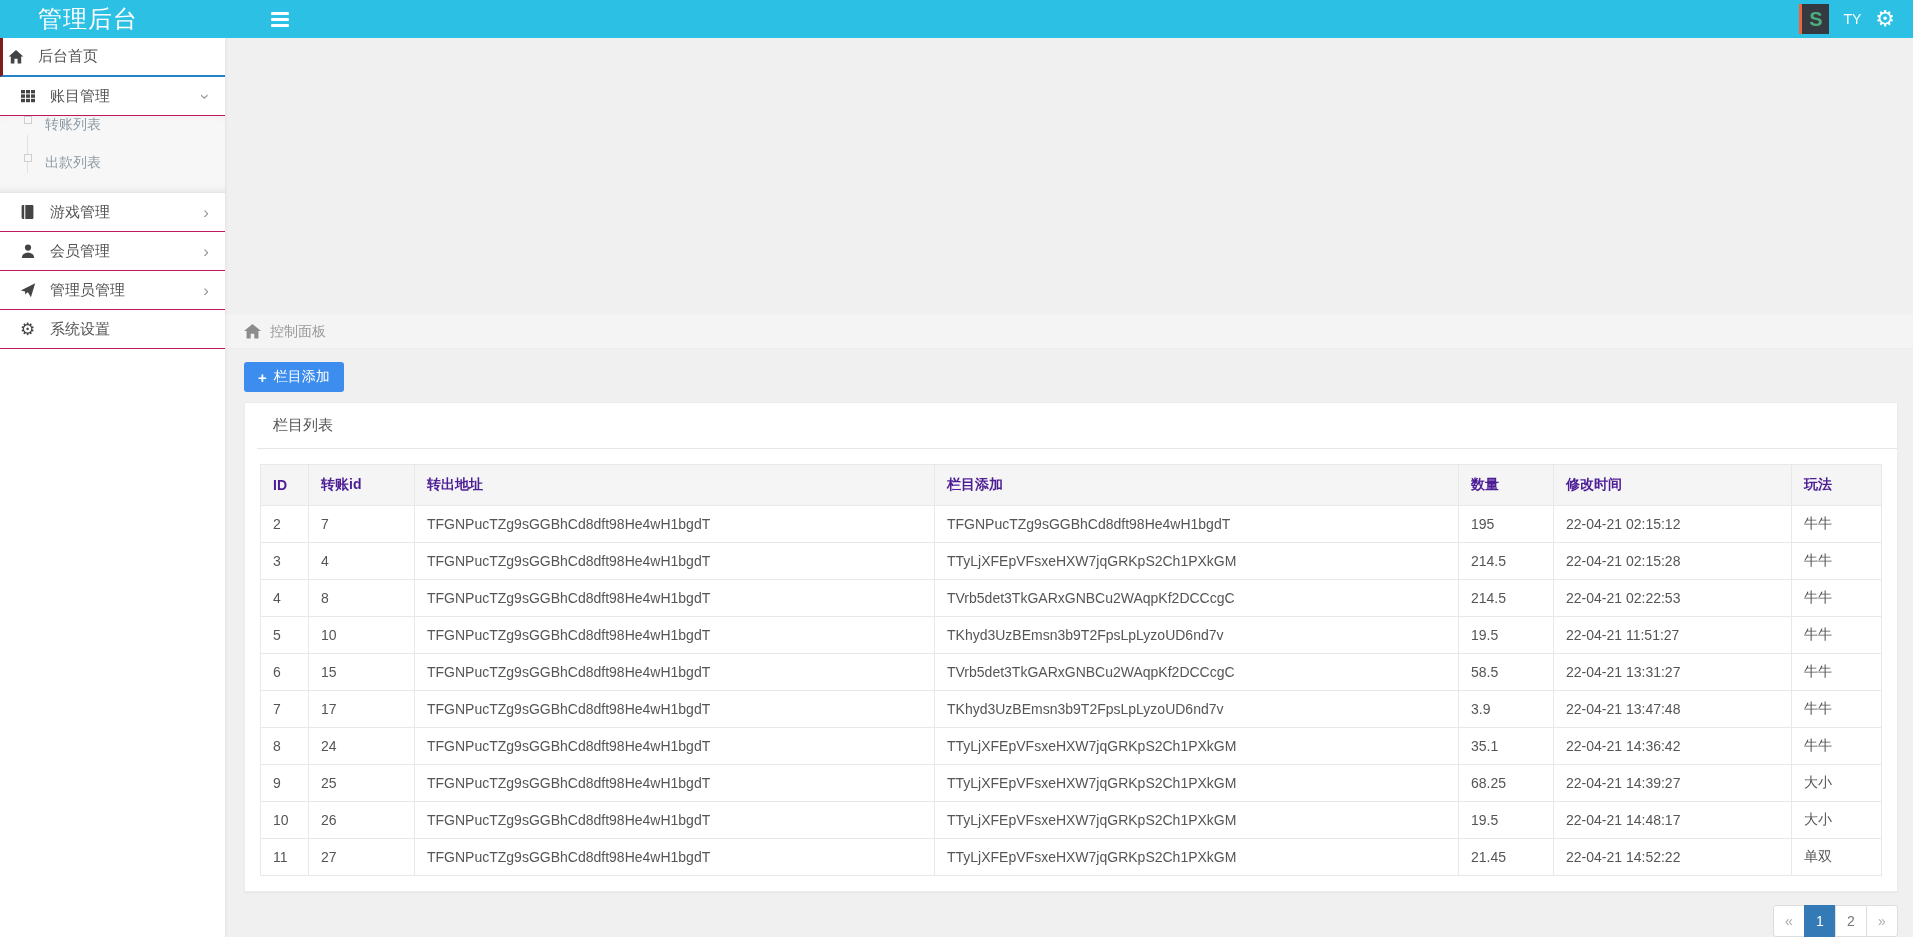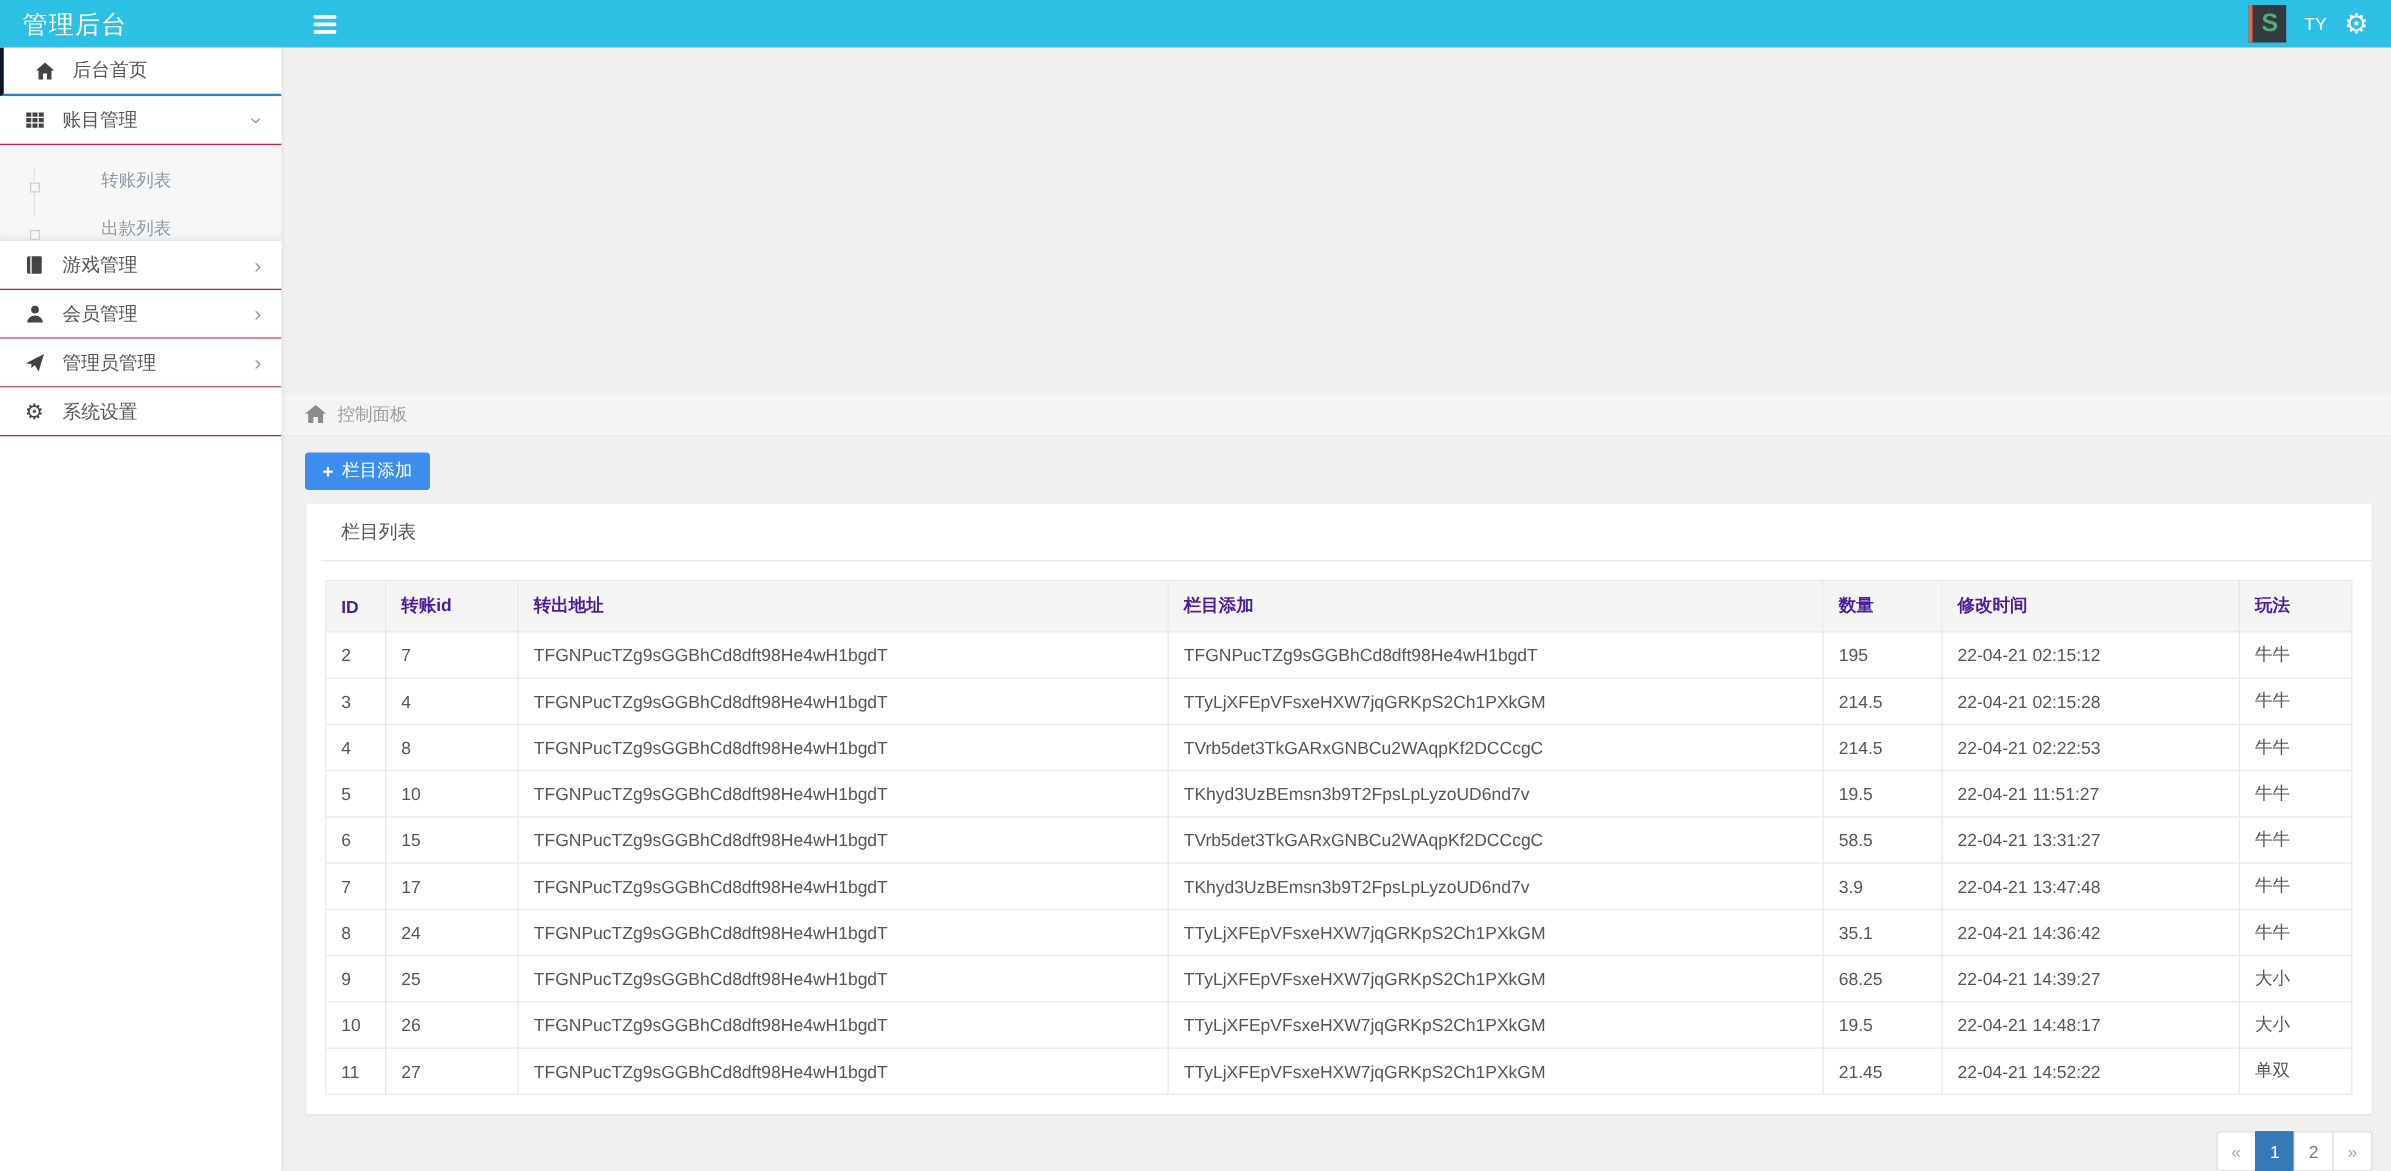--- a/index.html
+++ b/index.html
@@ -8,21 +8,21 @@
     font-family:"Liberation Sans","DejaVu Sans",sans-serif;
     background:#f0f0f0;color:#555;font-size:14px;
     -webkit-font-smoothing:antialiased;
   }
   
   .topbar{
     height:38px;background:#2cc1e4;display:flex;align-items:center;
     color:#fff;position:relative;z-index:30;
   }
   .topbar .brand{width:225px;flex:0 0 225px;padding-left:18px;box-sizing:border-box;
-    font-size:20px;letter-spacing:1px;}
+    font-size:24px;letter-spacing:1px;margin-left:20px;}
   .hamburger{margin-left:26px;cursor:pointer;display:flex;flex-direction:column;gap:3px;}
   .hamburger span{display:block;width:18px;height:3px;background:#fff;border-radius:1px;}
   .topbar .spacer{flex:1;}
   .tb-right{display:flex;align-items:center;gap:14px;padding-right:18px;}
   .avatar{
     width:30px;height:30px;background:#343a40;border-left:3px solid #f4623a;
     display:flex;align-items:center;justify-content:center;
     color:#4cae7f;font-size:20px;font-weight:bold;box-sizing:border-box;
   }
   .tb-user{font-size:14px;color:#fff;}
@@ -36,31 +36,31 @@
   .side-item{
     height:39px;display:flex;align-items:center;padding:0 16px 0 19px;
     border-bottom:1px solid #be185d;color:#555;font-size:15px;cursor:pointer;
     box-sizing:border-box;background:#fff;position:relative;
   }
   .side-item .s-icon{width:17px;height:17px;margin-right:14px;color:#444;flex:0 0 17px;display:flex;align-items:center;justify-content:center;}
   .side-item .s-icon svg{width:16px;height:16px;fill:currentColor;}
   .side-item .lbl{flex:1;}
   .chev{color:#9a9a9a;font-size:17px;line-height:1;}
   .chev.down{display:inline-block;transform:rotate(90deg);}
-  .side-item.active{border-left:3px solid #0f172a;padding-left:24px;border-bottom:2px solid #2383c4;}
+  .side-item.active{border-left:3px solid #7f1d1d;padding-left:4px;border-bottom:2px solid #2383c4;}
   .submenu{
     background:#f7f7f7;position:relative;
     box-shadow:inset 0 -7px 9px -7px rgba(0,0,0,.10), inset 0 7px 9px -7px rgba(0,0,0,.05);
     border-bottom:1px solid #e6e6e6;
   }
   .submenu::before{
     content:"";position:absolute;left:27px;top:19px;bottom:19px;width:1px;background:#e2e2e2;
   }
   .sub-item{
-    height:38px;display:flex;align-items:flex-end;color:#8d9aa5;font-size:14px;cursor:pointer;gap:36px;
+    height:38px;display:flex;align-items:flex-start;color:#8d9aa5;font-size:14px;cursor:pointer;
   }
   .sub-item .bullet{
     width:6px;height:6px;border:1px solid #cfcfcf;background:#f7f7f7;
     margin:0 13px 0 24px;flex:0 0 6px;position:relative;z-index:2;
   }
   .gear-glyph{font-size:17px;line-height:1;}
   
   .main{flex:1;display:flex;flex-direction:column;min-width:0;justify-content:flex-end;}
   .breadcrumb{
     height:33px;display:flex;align-items:center;gap:9px;padding-left:19px;

